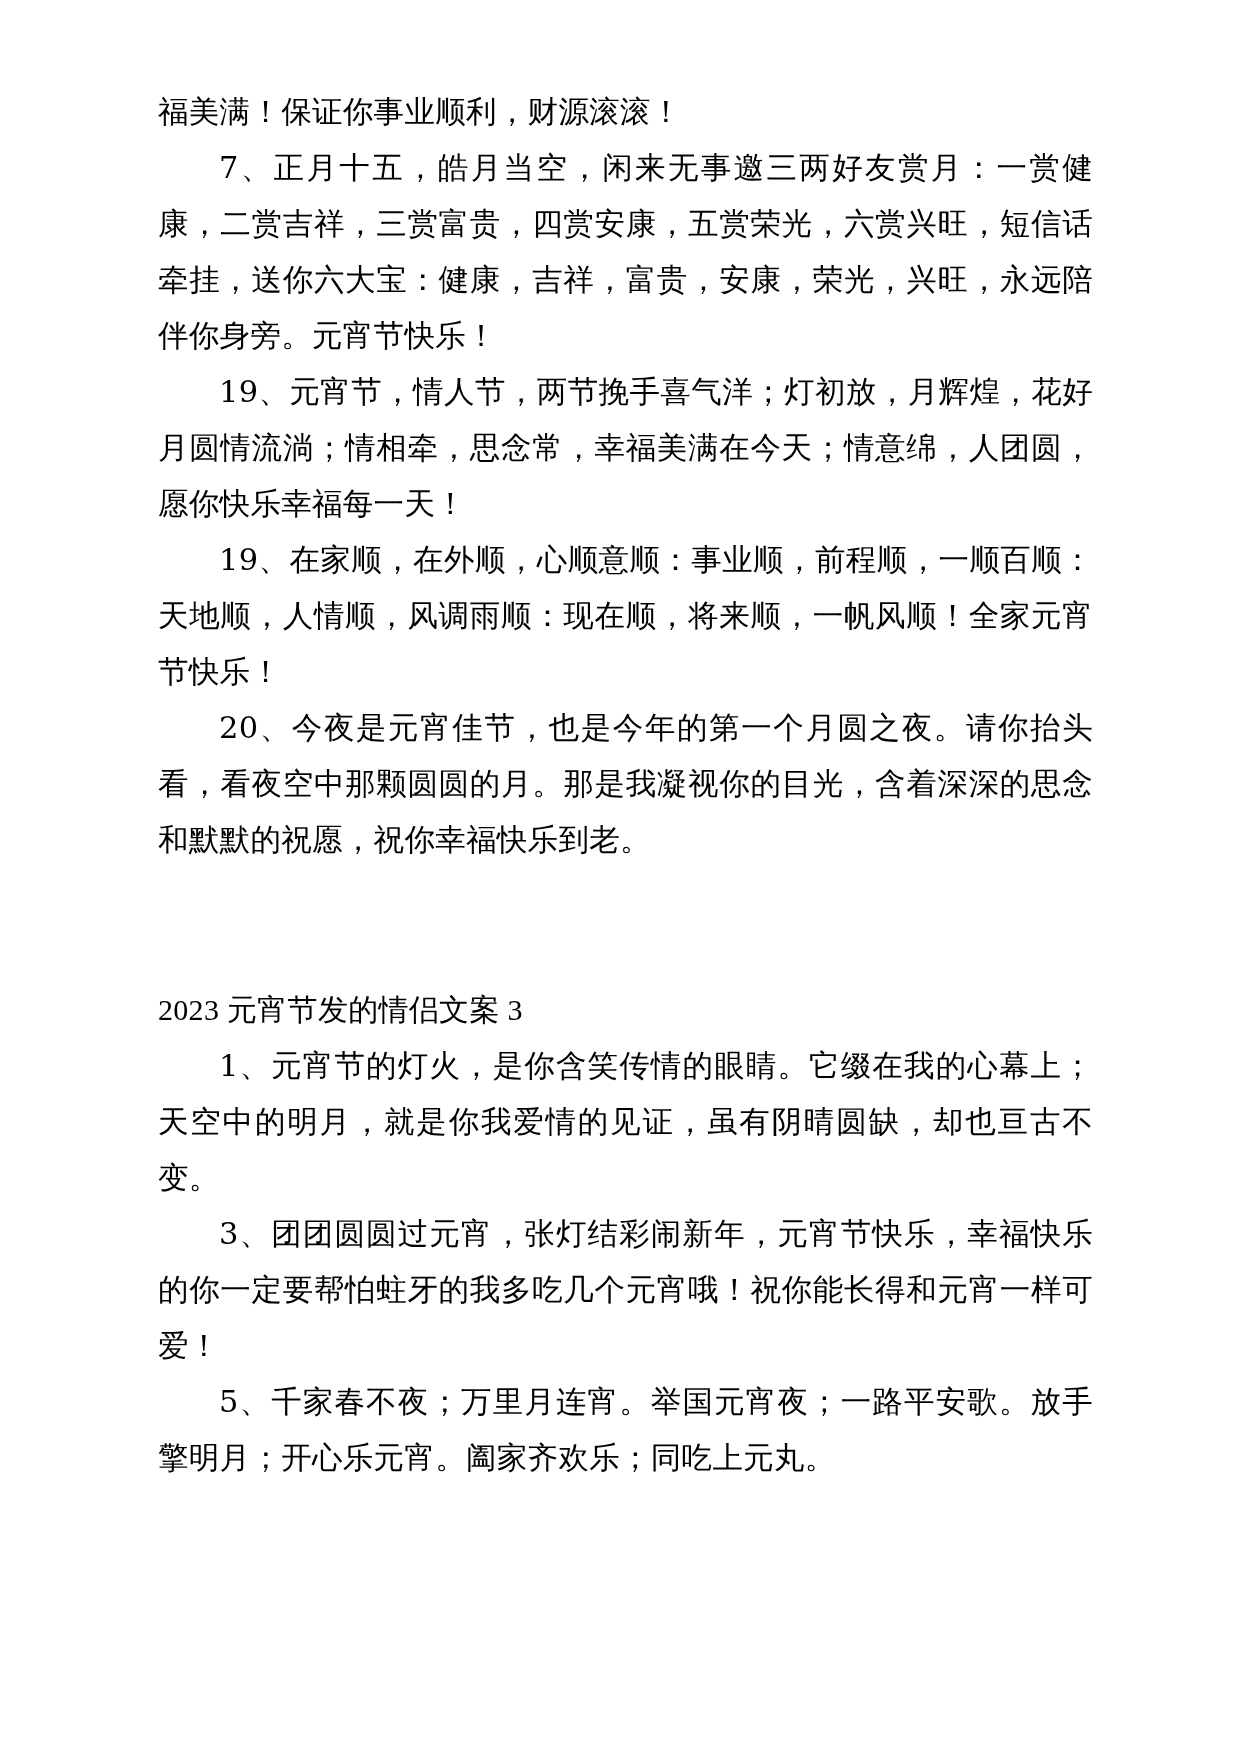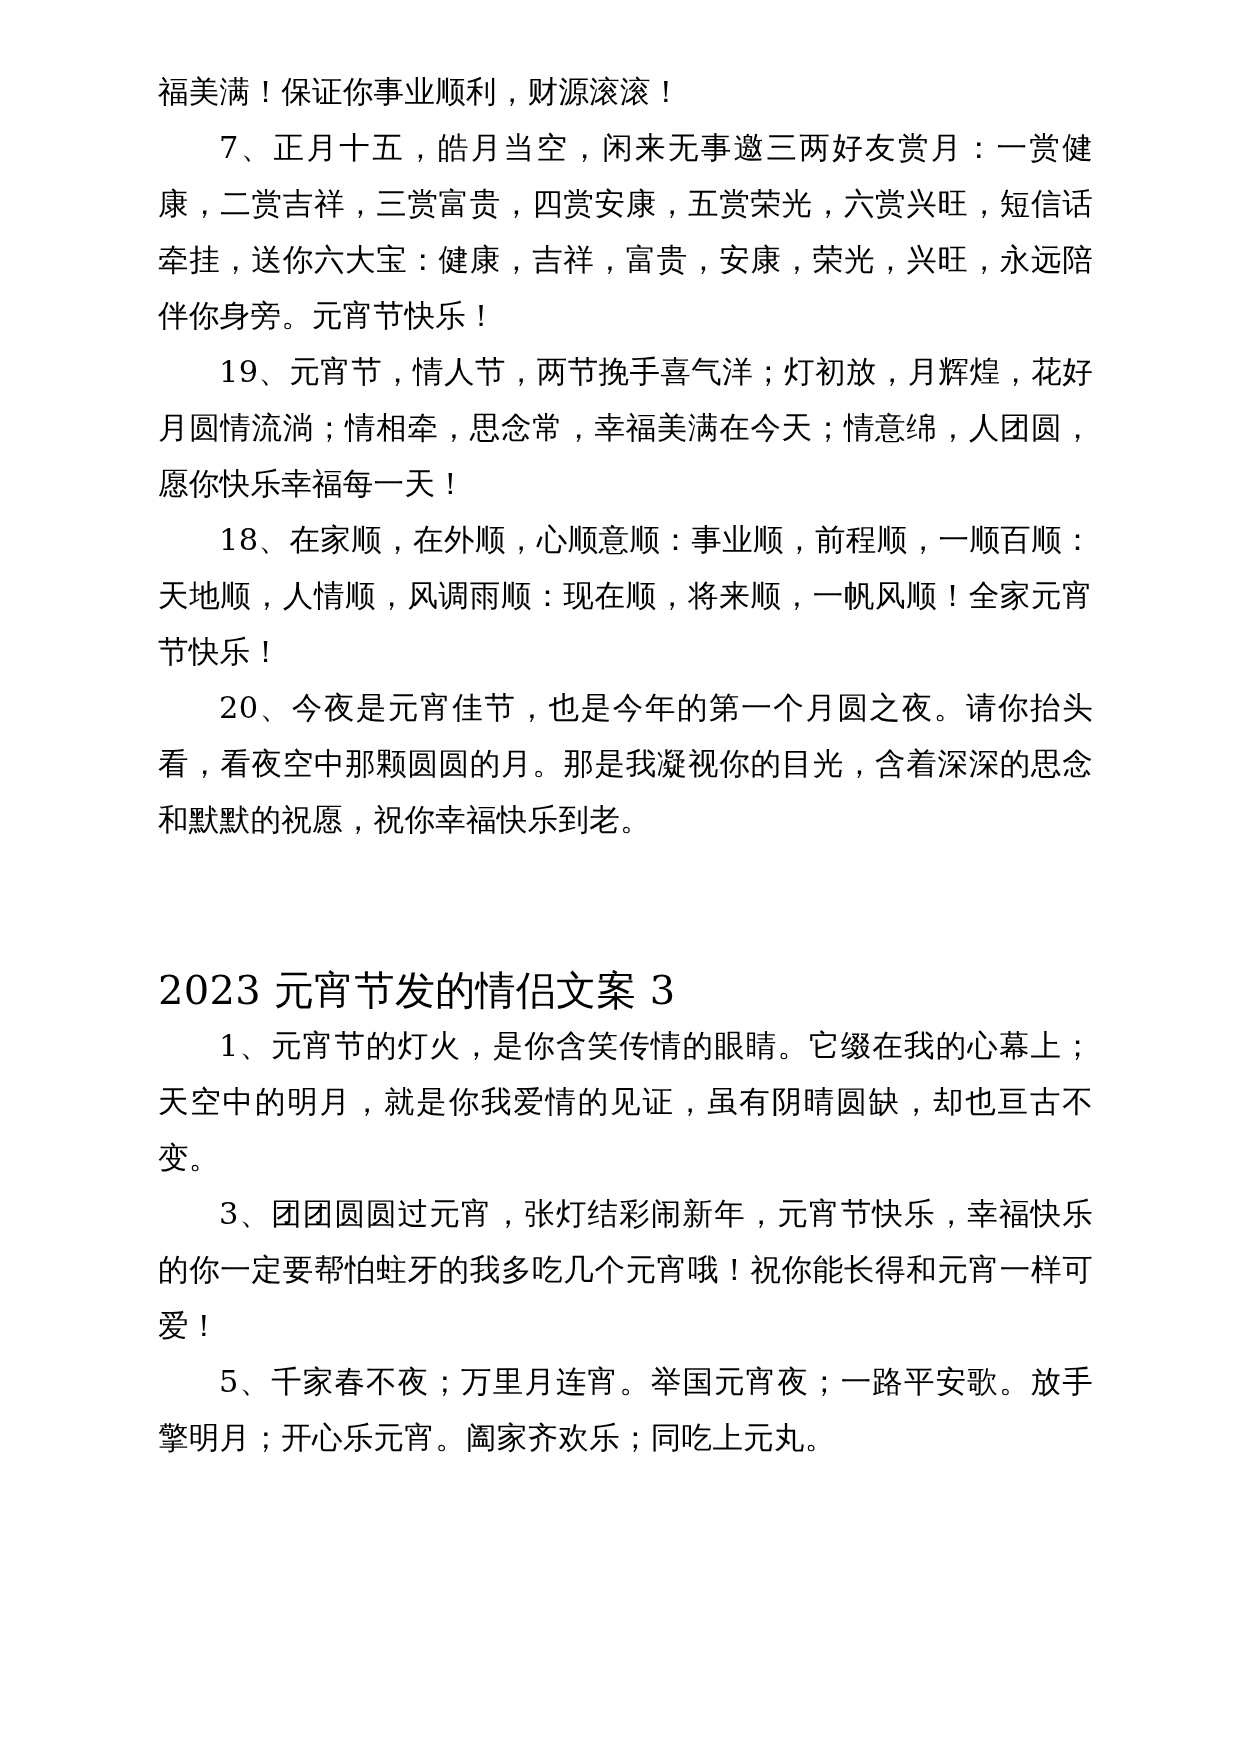--- a/index.html
+++ b/index.html
@@ -11,21 +11,21 @@
     width: 1241px;
     height: 1754px;
     font-family: "DejaVu Serif", "Liberation Serif", serif;
     color: #000000;
     -webkit-font-smoothing: antialiased;
   }
   .page {
     box-sizing: border-box;
     width: 1241px;
     height: 1262px;
-    padding: 64px 148px 90px 158px;
+    padding: 84px 148px 90px 158px;
     position: relative;
   }
   .doc {
     font-size: 30.5px;
     line-height: 56px;
     letter-spacing: 0.3px;
     text-align: justify;
     text-justify: inter-ideograph;
   }
   p {
@@ -34,39 +34,40 @@
   .para {
     text-indent: 2em;
   }
   .cont {
     text-indent: 0;
   }
   .heading {
     margin-top: 58px;
     margin-bottom: 0;
     text-indent: 0;
-    font-size: 40px;
+    font-size: 30px;
+    font-family: Liberation Serif, serif;
   }
   .gap {
     height: 56px;
   }
 </style>
 </head>
 <body>
 
 <div class="page">
   <div class="doc">
 
     <p class="cont">福美满！保证你事业顺利，财源滚滚！</p>
 
     <p class="para">7、正月十五，皓月当空，闲来无事邀三两好友赏月：一赏健康，二赏吉祥，三赏富贵，四赏安康，五赏荣光，六赏兴旺，短信话牵挂，送你六大宝：健康，吉祥，富贵，安康，荣光，兴旺，永远陪伴你身旁。元宵节快乐！</p>
 
     <p class="para">19、元宵节，情人节，两节挽手喜气洋；灯初放，月辉煌，花好月圆情流淌；情相牵，思念常，幸福美满在今天；情意绵，人团圆，愿你快乐幸福每一天！</p>
 
-    <p class="para">18、在家顺，在外顺，心顺意顺：事业顺，前程顺，一顺百顺：天地顺，人情顺，风调雨顺：现在顺，将来顺，一帆风顺！全家元宵节快乐！</p>
+    <p class="para">19、在家顺，在外顺，心顺意顺：事业顺，前程顺，一顺百顺：天地顺，人情顺，风调雨顺：现在顺，将来顺，一帆风顺！全家元宵节快乐！</p>
 
     <p class="para">20、今夜是元宵佳节，也是今年的第一个月圆之夜。请你抬头看，看夜空中那颗圆圆的月。那是我凝视你的目光，含着深深的思念和默默的祝愿，祝你幸福快乐到老。</p>
 
     <div class="gap"></div>
 
     <p class="heading">2023 元宵节发的情侣文案 3</p>
 
     <p class="para">1、元宵节的灯火，是你含笑传情的眼睛。它缀在我的心幕上；天空中的明月，就是你我爱情的见证，虽有阴晴圆缺，却也亘古不变。</p>
 
     <p class="para">3、团团圆圆过元宵，张灯结彩闹新年，元宵节快乐，幸福快乐的你一定要帮怕蛀牙的我多吃几个元宵哦！祝你能长得和元宵一样可爱！</p>

